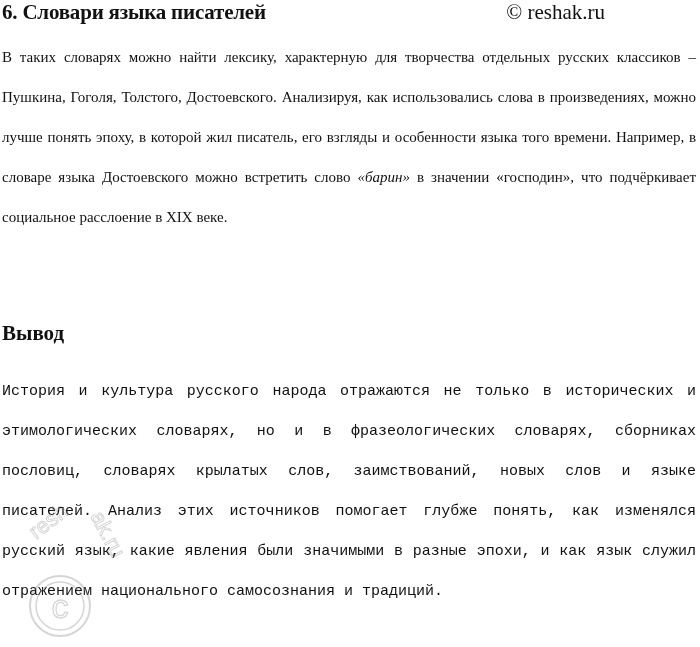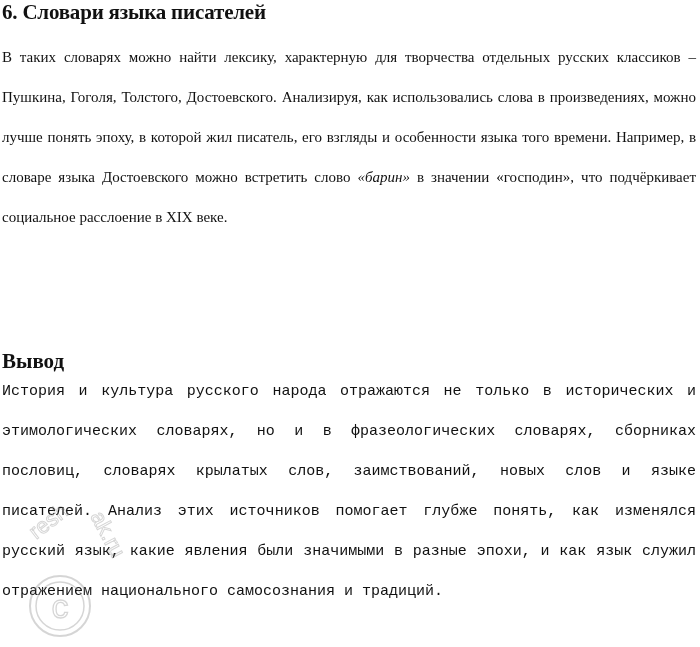--- a/index.html
+++ b/index.html
@@ -47,41 +47,42 @@
       line-height: 40px;
       text-align: justify;
       text-align-last: left;
       margin: 0;
     }
     .p1 { top: 37px; }
     .p2 { top: 372px; font-family: Liberation Mono, monospace; }
     .heading2 {
       position: absolute;
       left: 2px;
-      top: 348px;
+      top: 320px;
       font-weight: bold;
       font-size: 21px;
       line-height: 26px;
     }
     .ital { font-style: italic; }
     .watermark {
       position: absolute;
       left: 18px;
       top: 498px;
       width: 110px;
       height: 150px;
       pointer-events: none;
       opacity: 0.35;
     }
   </style>
 </head>
 <body>
 
 <div class="header">
   <div class="title">6. Словари языка писателей</div>
+  <div class="copyright">© reshak.ru</div>
 </div>
 
 <p class="para p1"><span>В таких словарях можно найти лексику, характерную для творчества отдельных русских классиков – Пушкина, Гоголя, Толстого, Достоевского. Анализируя, как использовались слова в произведениях, можно лучше понять эпоху, в которой жил писатель, его взгляды и особенности языка того времени. Например, в словаре языка Достоевского можно встретить слово </span><span class="ital">«барин»</span><span> в значении «господин», что подчёркивает социальное расслоение в XIX веке.</span></p>
 
 <div class="heading2">Вывод</div>
 
 <p class="para p2">История и культура русского народа отражаются не только в исторических и этимологических словарях, но и в фразеологических словарях, сборниках пословиц, словарях крылатых слов, заимствований, новых слов и языке писателей. Анализ этих источников помогает глубже понять, как изменялся русский язык, какие явления были значимыми в разные эпохи, и как язык служил отражением национального самосознания и традиций.</p>
 
 <div class="watermark">
   <svg width="110" height="150" viewBox="0 0 110 150">

